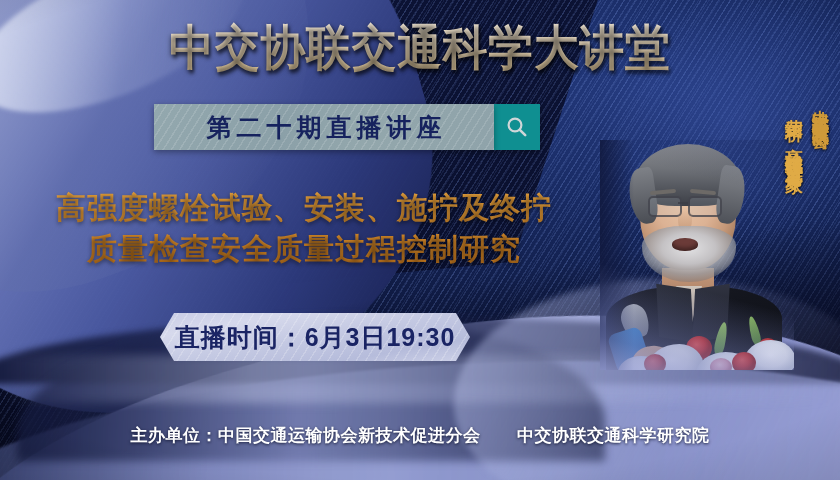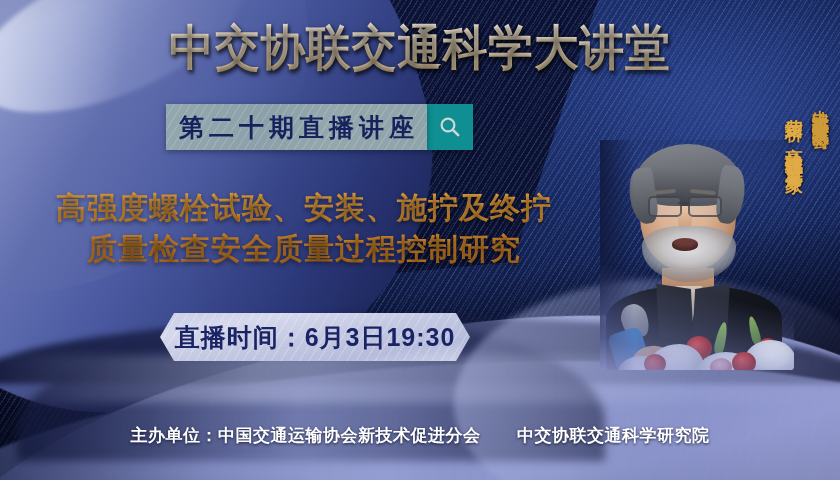--- a/index.html
+++ b/index.html
@@ -138,22 +138,22 @@
     position:absolute;left:0;right:0;top:16px;text-align:center;
     font-size:48px;font-weight:bold;letter-spacing:1px;
     color:rgba(0,0,0,.55);
     transform:scaleX(.93) translate(2px,3px);
     filter:blur(2px);
     white-space:nowrap;
   }
 
   
   .sub-wrap{
-    position:absolute;left:166px;top:104px;
-    width:307px;height:46px;
+    position:absolute;left:154px;top:104px;
+    width:386px;height:46px;
     display:flex;align-items:flex-end;
   }
   .sub-bar{
     position:relative;flex:1;height:46px;
     background:linear-gradient(100deg,#93a8ae 0%,#8ba0a8 38%,#93a7ac 62%,#8fa3aa 100%);
     display:flex;align-items:center;justify-content:center;
     overflow:hidden;
     box-shadow:0 2px 6px rgba(0,0,0,.35);
   }
   .sub-bar::after{

